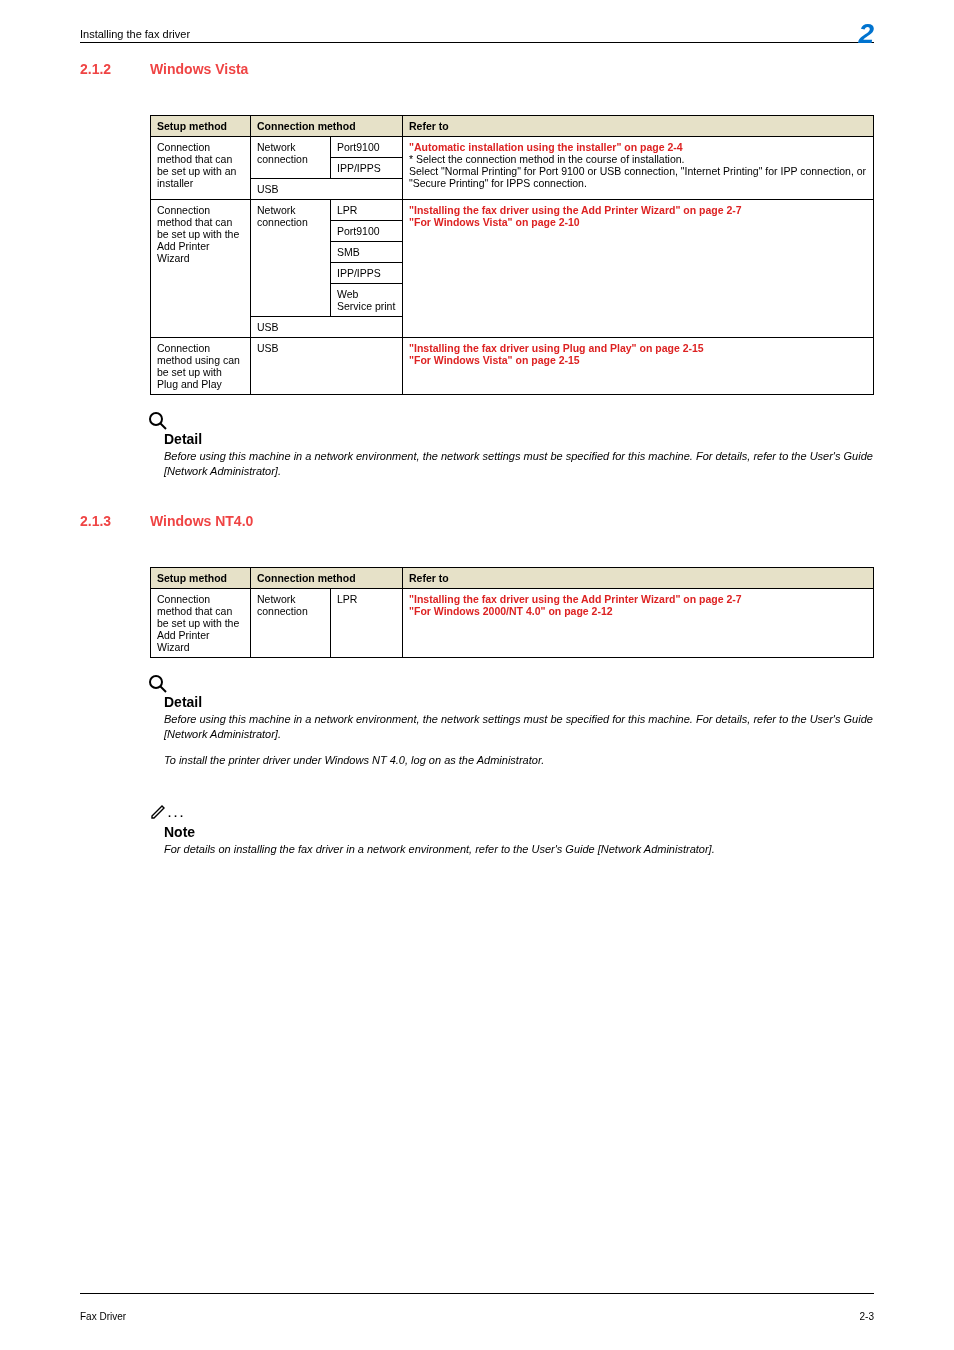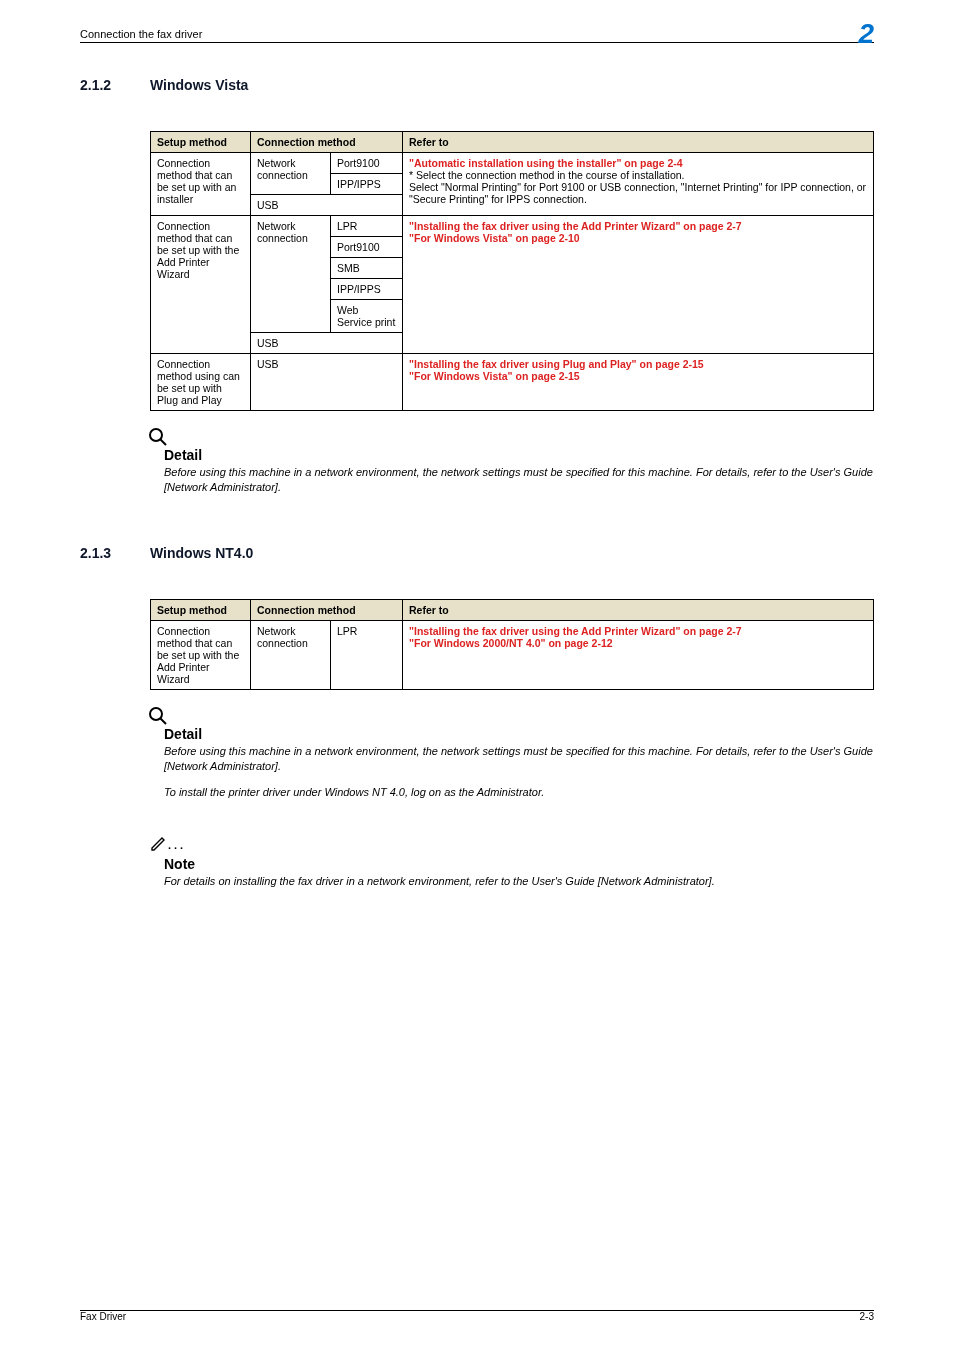--- a/index.html
+++ b/index.html
@@ -30,24 +30,24 @@
   .header-right {
     color: #0073cf;
     font-size: 28px;
     font-weight: bold;
     font-style: italic;
     line-height: 20px;
     position: relative;
     top: 4px;
   }
   h2 {
-    color: #0f172a;
+    color: #ef4444;
     font-size: 14px;
     font-weight: bold;
-    margin: 16px 0 12px 0;
+    margin: 0 0 12px 0;
   }
   .secnum {
     display: inline-block;
     width: 70px;
   }
   .content-block {
     margin-left: 70px;
   }
   table {
     border-collapse: collapse;
@@ -91,32 +91,32 @@
     line-height: 1.35;
   }
   .note-icon {
     display:inline-block;
     vertical-align: bottom;
   }
   .footer-row {
     display: flex;
     justify-content: space-between;
     border-top: 1px solid #000;
-    padding-top: 0;
+    padding-top: 17px;
     font-size: 10px;
     margin-top: auto;
   }
 </style>
 </head>
 <body>
 
 <div class="page">
 
   <div class="header-row">
-    <span>Connection the fax driver</span>
+    <span>Installing the fax driver</span>
     <span class="header-right">2</span>
   </div>
 
   <h2>
     <span class="secnum">2.1.2</span><span>Windows Vista</span>
   </h2>
 
   <div class="content-block">
     <table>
       <colgroup>

